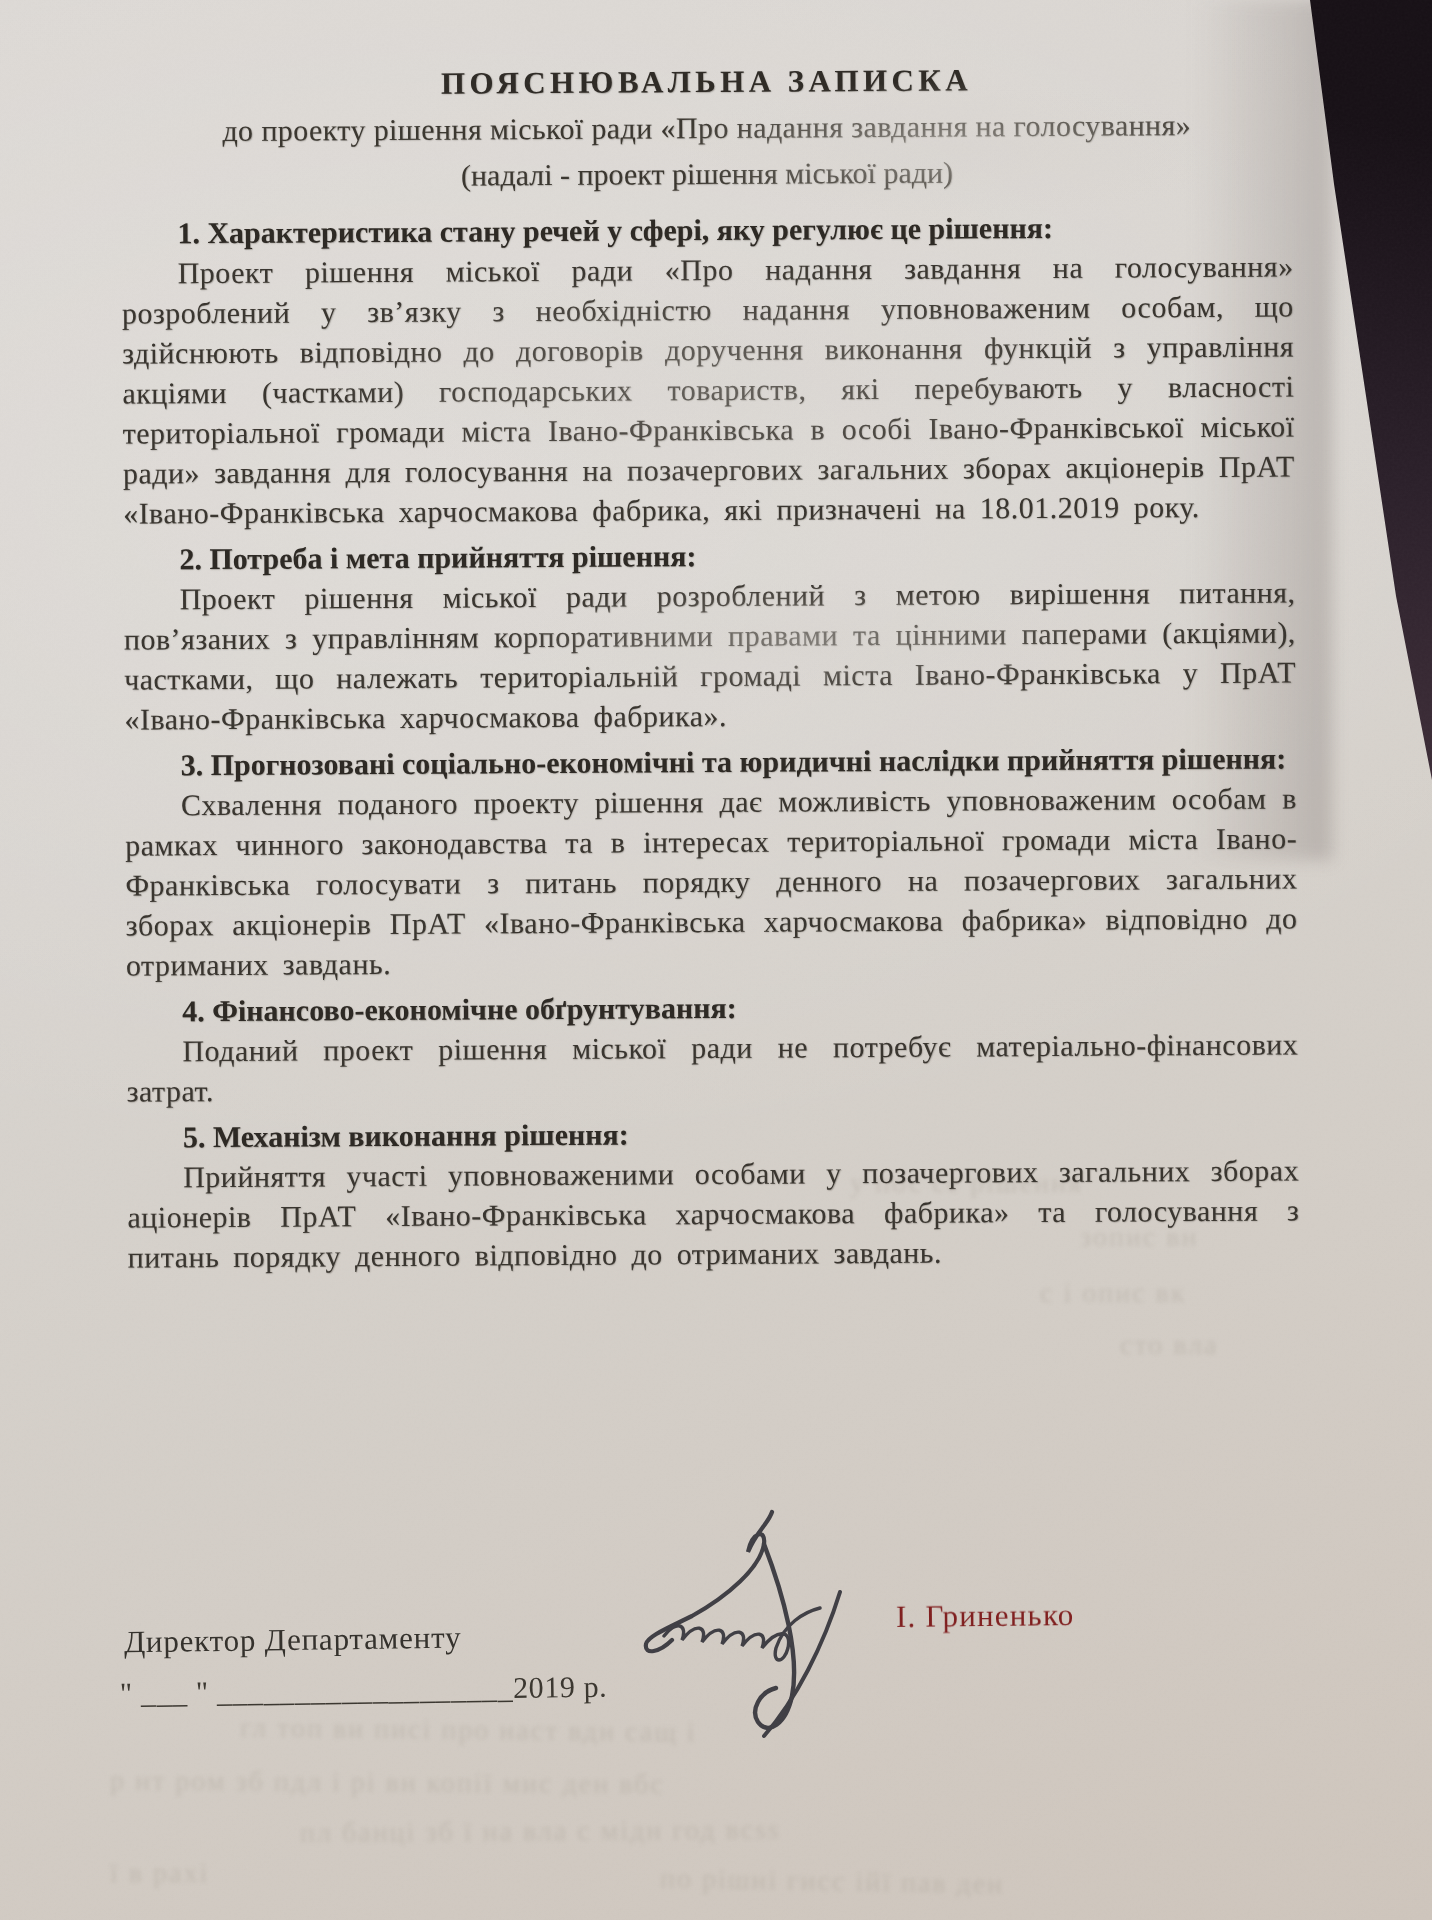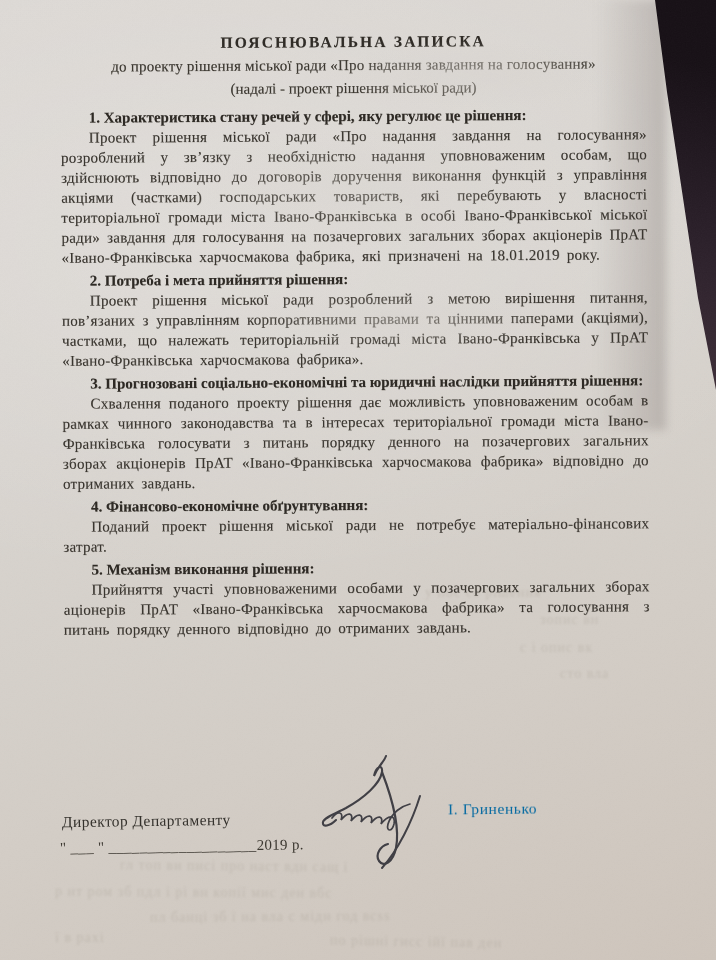--- a/index.html
+++ b/index.html
@@ -42,21 +42,21 @@
   .section{margin-top:3px;}
   .s-head{
     font-weight:bold;color:#2c2823;text-indent:28px;text-align:left;
   }
   .s-body{
     margin:0;text-align:justify;text-indent:28px;
     word-spacing:3px;letter-spacing:0.25px;
   }
   .sig-role{position:absolute;left:62px;top:812px;font-size:15.5px;color:#33302b;letter-spacing:0.4px;transform:rotate(-0.8deg);}
   .sig-date{position:absolute;left:60px;top:838px;font-size:15px;color:#3a362f;letter-spacing:0.3px;transform:rotate(-0.8deg);white-space:nowrap;}
-  .sig-name{position:absolute;left:448px;top:800px;font-size:15.5px;color:#0369a1;letter-spacing:0.6px;filter:blur(0.2px);transform:rotate(-0.6deg);}
+  .sig-name{position:absolute;left:448px;top:800px;font-size:15.5px;color:#7f1d1d;letter-spacing:0.6px;filter:blur(0.2px);transform:rotate(-0.6deg);}
   .sig-scribble{position:absolute;left:316px;top:754px;}
   .ghost{
     position:absolute;color:#847c6d;opacity:0.20;filter:blur(1.1px);
     font-size:14px;white-space:nowrap;overflow:hidden;letter-spacing:1px;
   }
   .fade{position:absolute;pointer-events:none;}
   .f1{left:330px;top:40px;width:300px;height:70px;background:radial-gradient(ellipse at center,rgba(216,212,207,0.55),rgba(216,212,207,0) 70%);}
   .f2{left:240px;top:290px;width:330px;height:60px;background:radial-gradient(ellipse at center,rgba(216,212,207,0.45),rgba(216,212,207,0) 70%);}
   .f3{left:150px;top:130px;width:420px;height:120px;background:radial-gradient(ellipse at center,rgba(214,210,205,0.30),rgba(214,210,205,0) 70%);}
   .noise{position:absolute;inset:0;width:716px;height:960px;pointer-events:none;opacity:0.55;}

